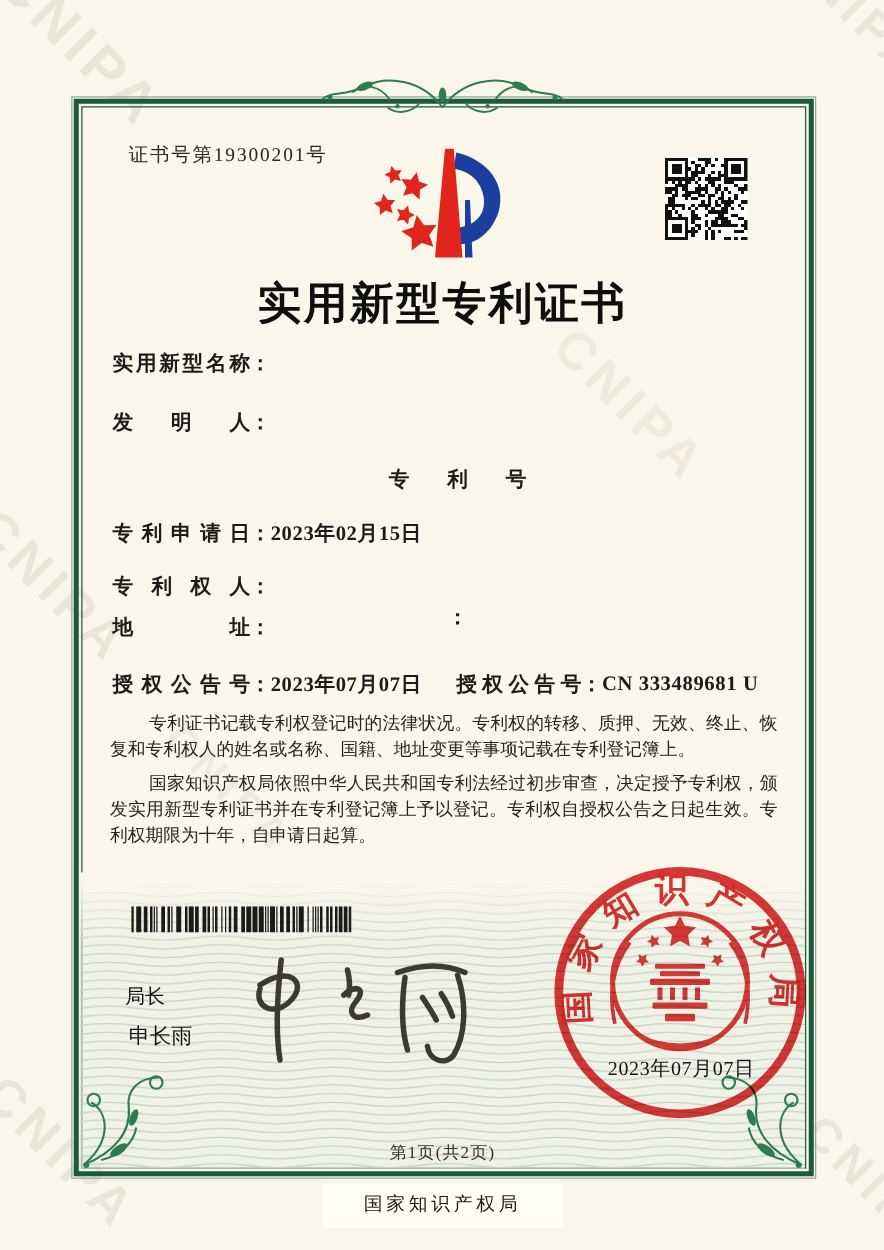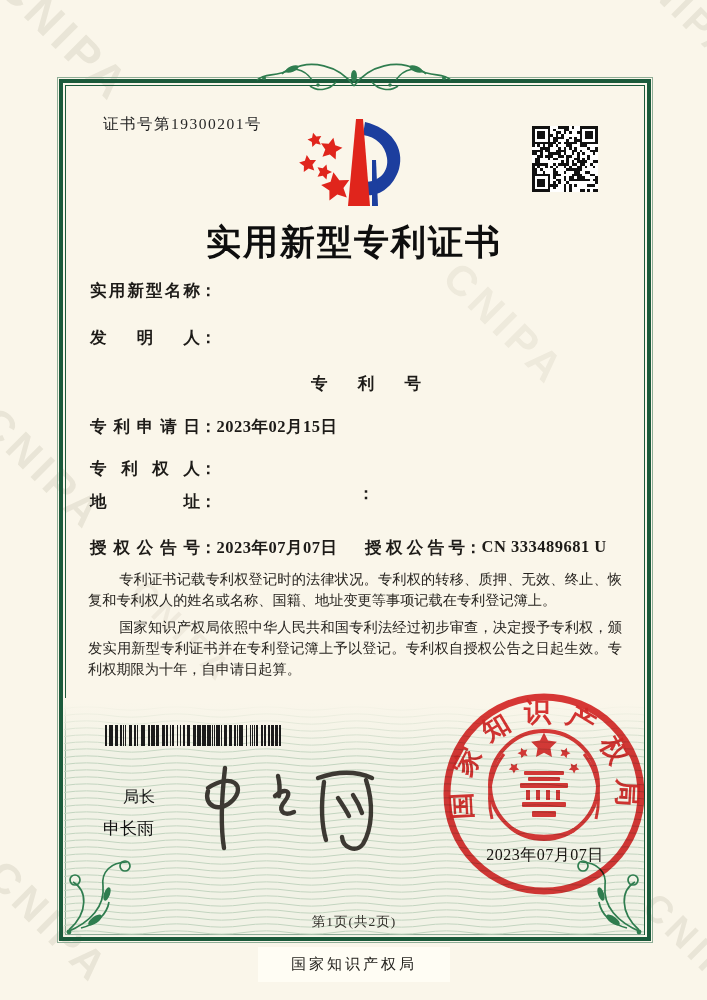--- a/index.html
+++ b/index.html
@@ -41,21 +41,21 @@
   
   .legal{
     left:88px;top:569px;width:534px;z-index:3;
     font-size:14.2px;line-height:21px;text-align:justify;color:#26231f;
   }
   .legal p{margin:0 0 6px 0;text-indent:2.2em;}
   
   .barcode{left:105px;top:725px;width:176px;height:21px;z-index:3;font-size:0;white-space:nowrap;overflow:hidden;}
   .barcode span{display:inline-block;height:21px;vertical-align:top;}
   
-  .officer-title{left:123px;top:787px;font-size:16px;font-family:"Liberation Sans","DejaVu Sans",sans-serif;color:#121212;z-index:3;}
+  .officer-title{left:100px;top:787px;font-size:16px;font-family:"Liberation Sans","DejaVu Sans",sans-serif;color:#121212;z-index:3;}
   .officer-name{left:103px;top:817px;font-size:17px;font-family:"Liberation Sans","DejaVu Sans",sans-serif;color:#121212;z-index:3;}
   .sig{left:180px;top:748px;z-index:3;}
   
   .seal-date{left:468px;top:845px;width:154px;text-align:center;font-size:16px;letter-spacing:0.5px;color:#16130f;z-index:2;}
   .seal{left:428px;top:678px;z-index:4;mix-blend-mode:multiply;opacity:0.95;}
   
   .waves{left:64px;top:698px;z-index:2;}
   .wavefade{left:64px;top:698px;width:580px;height:58px;z-index:2;
     background:linear-gradient(#faf6ea 8%,rgba(250,246,234,0) 100%);}
   .pageno{left:58px;top:913px;width:592px;text-align:center;font-size:13.5px;letter-spacing:1px;color:#33302b;z-index:3;}

